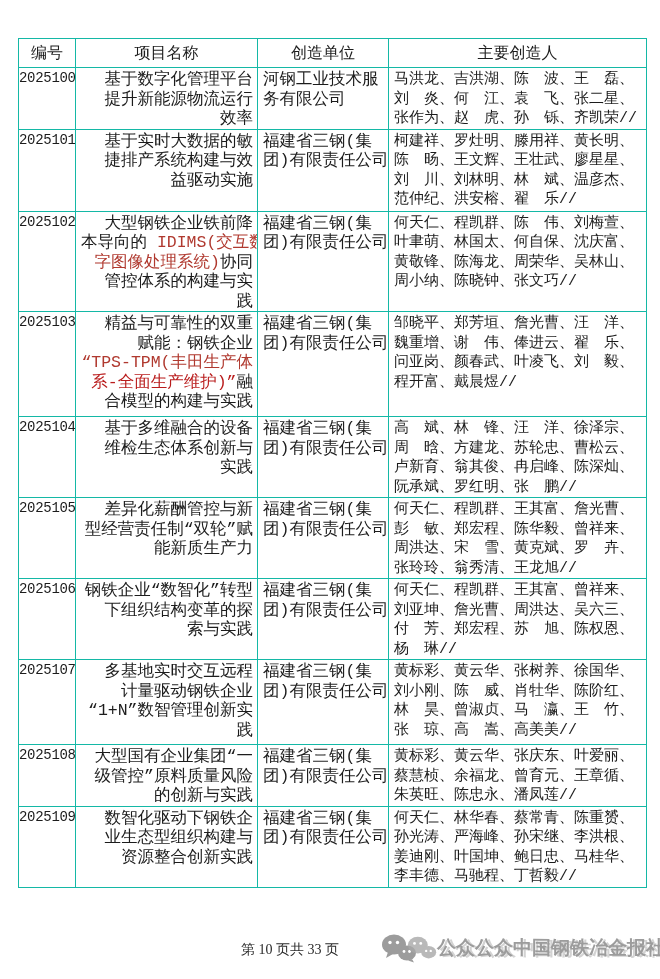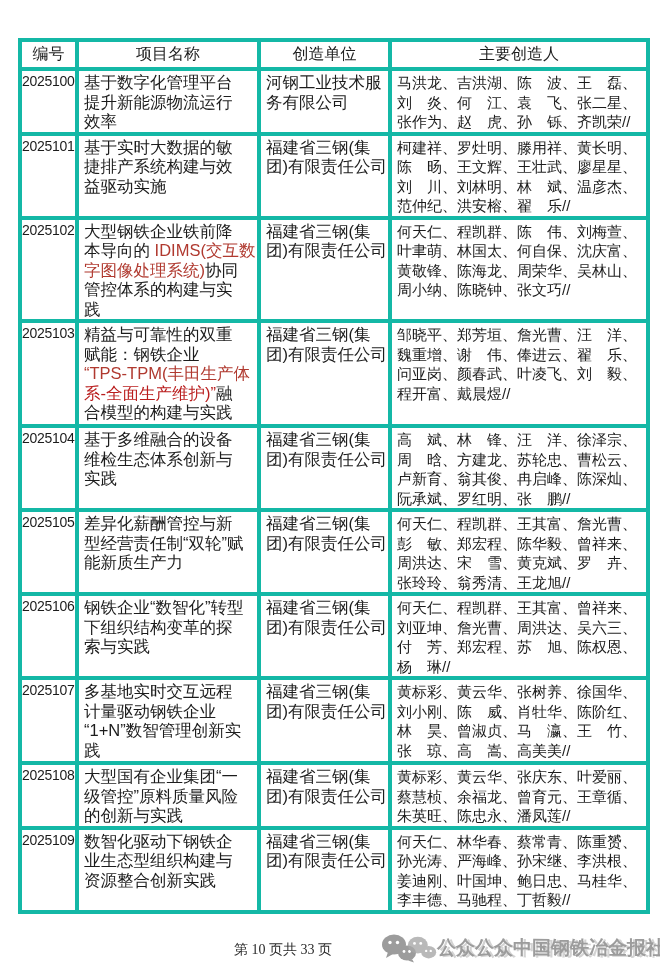--- a/index.html
+++ b/index.html
@@ -5,34 +5,35 @@
   html,body{margin:0;padding:0;}
   body{
     width:660px;height:979px;position:relative;background:#ffffff;
     font-family:"Liberation Sans",sans-serif;color:#1c1c1c;overflow:hidden;
   }
   .doc-table{
     position:absolute;left:18px;top:38px;width:628px;
     border-collapse:collapse;table-layout:fixed;
   }
   .doc-table th,.doc-table td{
-    border:4px solid #14b8a6;vertical-align:top;overflow:hidden;
+    border:1px solid #14b8a6;vertical-align:top;overflow:hidden;
     padding:2px 4px 0 5px;
+    font-family:Liberation Mono, monospace;
   }
   .doc-table th{
     text-align:center;vertical-align:middle;font-weight:normal;
     font-size:16px;padding:2px 0;
   }
   td.c-id{font-size:14px;letter-spacing:-0.3px;padding-left:0;padding-right:1px;}
-  td.c-name{font-size:16.5px;line-height:19.5px;}
+  td.c-name{font-size:16.5px;line-height:19.5px;text-align:right;}
   td.c-unit{font-size:16.5px;line-height:19.5px;}
   td.c-creators{font-size:15px;line-height:19.5px;}
   .line{white-space:nowrap;}
   .footer-page{
-    position:absolute;left:234px;top:941px;font-size:14px;
+    position:absolute;left:241px;top:941px;font-size:14px;
     font-family:"Liberation Serif",serif;color:#2a2a2a;
   }
   .watermark{
     position:absolute;left:381px;top:929px;height:38px;
     display:flex;align-items:center;color:#9c9c9c;
   }
   .watermark .wm-text{
     font-size:19px;letter-spacing:0px;font-weight:bold;
     text-shadow:3px 1px 0 rgba(158,158,158,0.45);
     white-space:nowrap;

